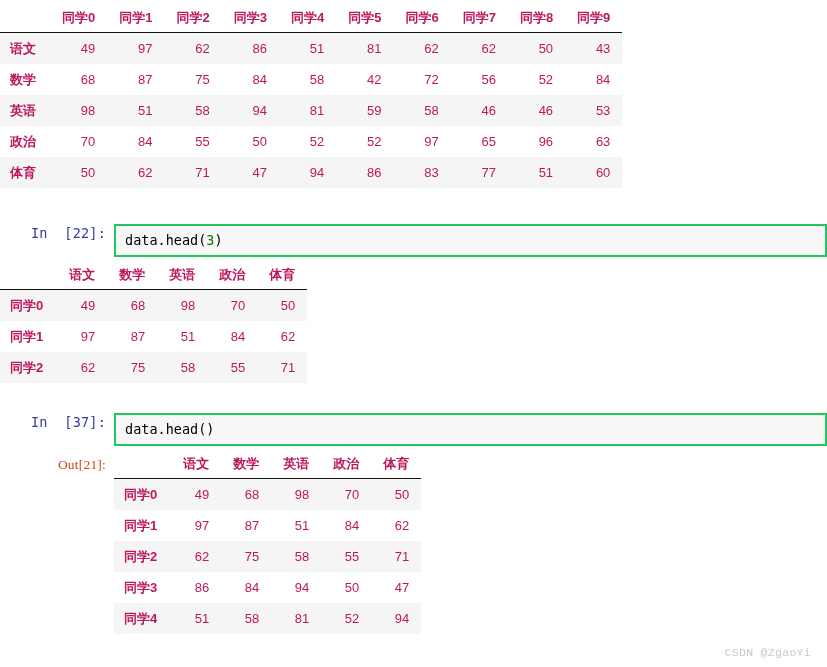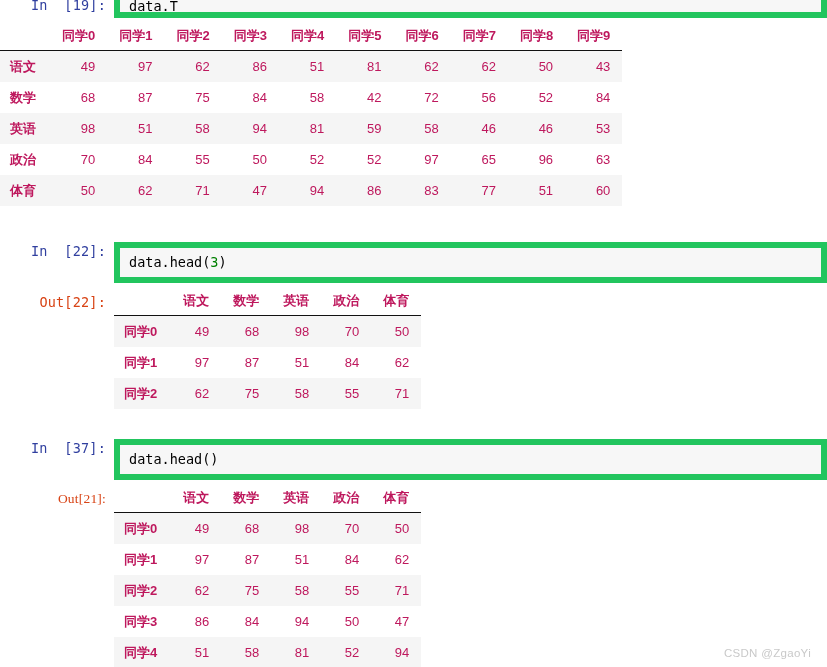--- a/index.html
+++ b/index.html
@@ -47,21 +47,21 @@
   .prompt-in {
     color: #303f9f;
   }
   .prompt-out {
     color: #d84315;
   }
 
   .input-area {
     flex: 1;
     background: #f7f7f7;
-    border: 6px solid #22c55e;
+    border: 2px solid #22c55e;
     box-sizing: border-box;
     padding: 5px 0 6px 9px;
     min-height: 18px;
   }
   .code {
     font-family: "DejaVu Sans Mono", "Liberation Mono", monospace;
     font-size: 13.5px;
     line-height: 18px;
     color: #000000;
     white-space: pre;
@@ -138,39 +138,33 @@
 
   
   .gap-lg { height: 36px; }
   .gap-md { height: 30px; }
 
   
   .watermark {
     position: absolute;
     right: 16px;
     bottom: 8px;
-    font-family: Liberation Sans, sans-serif;
+    font-family: Liberation Mono, monospace;
     font-size: 11.5px;
     color: #c9c9c9;
     letter-spacing: 0.3px;
     user-select: none;
   }
 </style>
 </head>
 <body>
 
 <div class="notebook">
 
   <div class="cell cell-clipped">
-    <div class="input-row">
-      <div class="prompt prompt-in">In  [19]:</div>
-      <div class="input-area">
-        <div class="code"><span>data.T</span></div>
-      </div>
-    </div>
     <div class="output-row">
       <div class="output-area">
         <table class="df">
           <thead>
             <tr>
               <th class="corner"></th>
               <th>同学0</th>
               <th>同学1</th>
               <th>同学2</th>
               <th>同学3</th>
@@ -257,21 +251,20 @@
   <div class="gap-lg"></div>
 
   <div class="cell">
     <div class="input-row">
       <div class="prompt prompt-in">In  [22]:</div>
       <div class="input-area">
         <div class="code"><span>data.head(</span><span class="tok-num">3</span><span>)</span></div>
       </div>
     </div>
     <div class="output-row">
-      <div class="prompt prompt-out" style="padding-top:10px;">Out[22]:</div>
       <div class="output-area">
         <table class="df">
           <thead>
             <tr>
               <th class="corner"></th>
               <th>语文</th>
               <th>数学</th>
               <th>英语</th>
               <th>政治</th>
               <th>体育</th>

